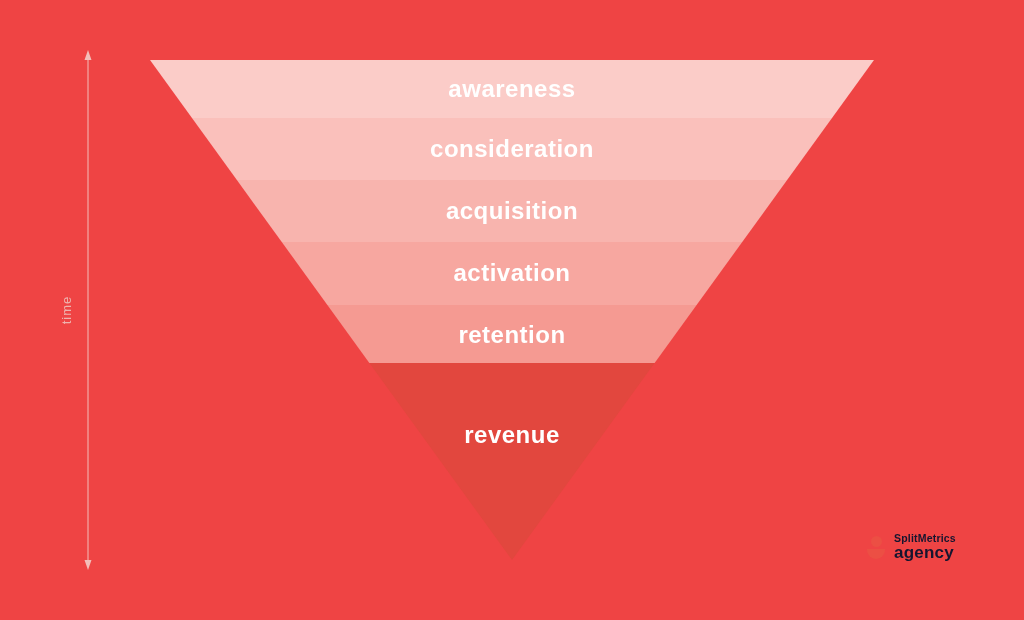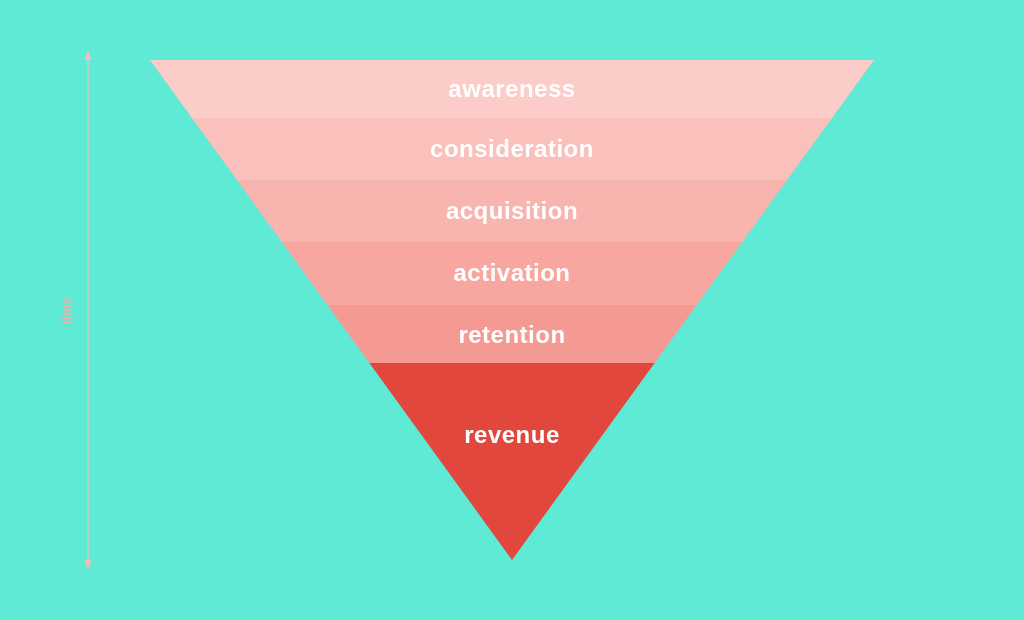--- a/index.html
+++ b/index.html
@@ -1,19 +1,19 @@
 <!DOCTYPE html>
 <html><head>
 <meta charset="utf-8">
 <style>
   html,body{margin:0;padding:0;background:#ffffff;}
   .canvas{
     position:relative;
     width:1024px;height:620px;
-    background:#5eead4;
+    background:#ef4444;
     overflow:hidden;
     font-family:"Liberation Sans",sans-serif;
   }
   .stage{position:absolute;inset:0;display:block;}
   .funnel-label{
     font-family:"Liberation Sans",sans-serif;
     font-size:24px;
     font-weight:700;
     text-anchor:middle;
     letter-spacing:0.5px;
@@ -86,14 +86,24 @@
         <text x="512" y="443" class="funnel-label" fill="#ffffff">revenue</text>
       </g>
     <g>
       <line x1="88" y1="59" x2="88" y2="561" stroke-width="1" stroke="#f3beb9"></line>
       <polygon points="88,50 84.5,60 91.5,60" fill="#f3beb9"></polygon>
       <polygon points="88,570 84.5,560 91.5,560" fill="#f3beb9"></polygon>
       <text x="71" y="310" transform="rotate(-90 71 310)" class="axis-label" fill="#eeb3ae">time</text>
     </g>
   </svg>
 
+  <div class="logo">
+    <div class="logo-icon">
+      <span class="logo-dot" style="background: rgb(236, 79, 68);"></span>
+      <span class="logo-body" style="background: rgb(236, 79, 68);"></span>
+    </div>
+    <div class="logo-text" style="color: rgb(21, 21, 47);">
+      <span class="logo-name">SplitMetrics</span>
+      <span class="logo-tagline">agency</span>
+    </div>
+  </div>
 
 </div>
 
 </body></html>

